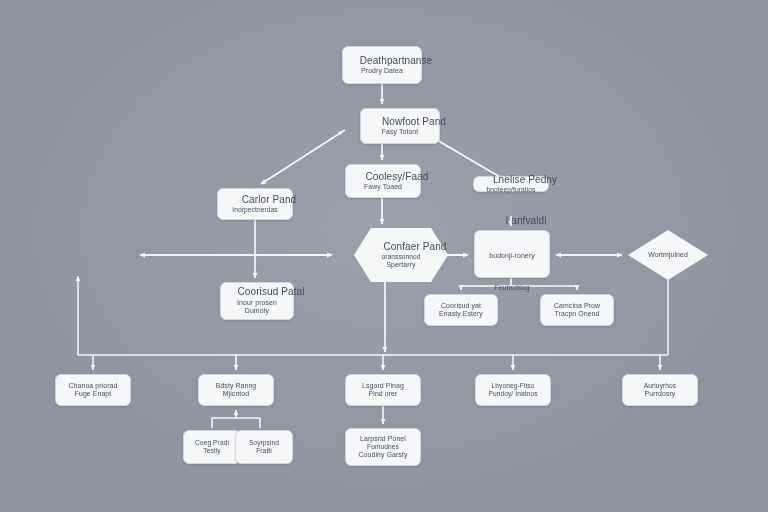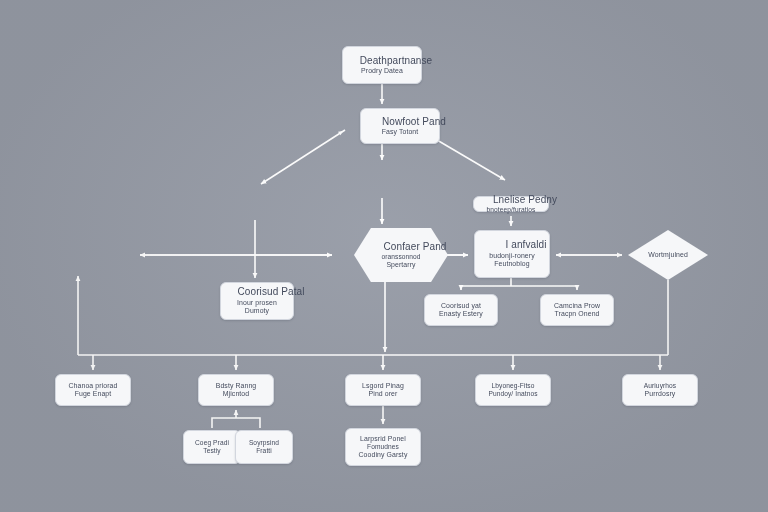--- a/index.html
+++ b/index.html
@@ -158,38 +158,46 @@
   <div class="node" style="left:342px;top:46px;width:80px;height:38px;">
     <span class="ln l1">Deathpartnanse</span>
     <span class="ln l2">Prodry Datea</span>
   </div>
 
   <div class="node" style="left:342px;top:108px;width:80px;height:36px;margin-left:18px;">
     <span class="ln l1">Nowfoot Pand</span>
     <span class="ln l2">Fasy Totont</span>
   </div>
 
-
-
-  <div class="node" style="left:473px;top:196px;width:76px;height:16px;">
+  <div class="node" style="left:345px;top:164px;width:76px;height:34px;">
+    <span class="ln l1">Coolesy/Faad</span>
+    <span class="ln l2">Fawy Toaed</span>
+  </div>
+
+  <div class="node" style="left:217px;top:188px;width:76px;height:32px;">
+    <span class="ln l1">Carlor Pand</span>
+    <span class="ln l3">Inorpectnerdas</span>
+  </div>
+
+  <div class="node" style="left:473px;top:176px;width:76px;height:16px;">
     <span class="ln l1">Lnelise Pedny</span>
     <span class="ln l3">bnoteep/furatios</span>
   </div>
 
 
   <div class="node hex" style="left:354px;top:228px;width:94px;height:54px;">
     <span class="shape"></span>
     <span class="txt">
       <span class="ln l1">Confaer Pand</span>
       <span class="ln l3">oranssonnod</span>
       <span class="ln l2">Spertarry</span>
     </span>
   </div>
 
-  <div class="node" style="left:474px;top:230px;width:76px;height:48px;">
+  <div class="node" style="left:474px;top:230px;width:76px;height:48px;gap:24px;">
     <span class="ln l1">I anfvaldi</span>
     <span class="ln l2">budonji-ronery</span>
     <span class="ln l2">Feutnoblog</span>
   </div>
 
   <div class="node diamond" style="left:628px;top:230px;width:80px;height:50px;">
     <span class="shape"></span>
     <span class="txt">
       <span class="ln l2">Wortmjulned</span>
     </span>

